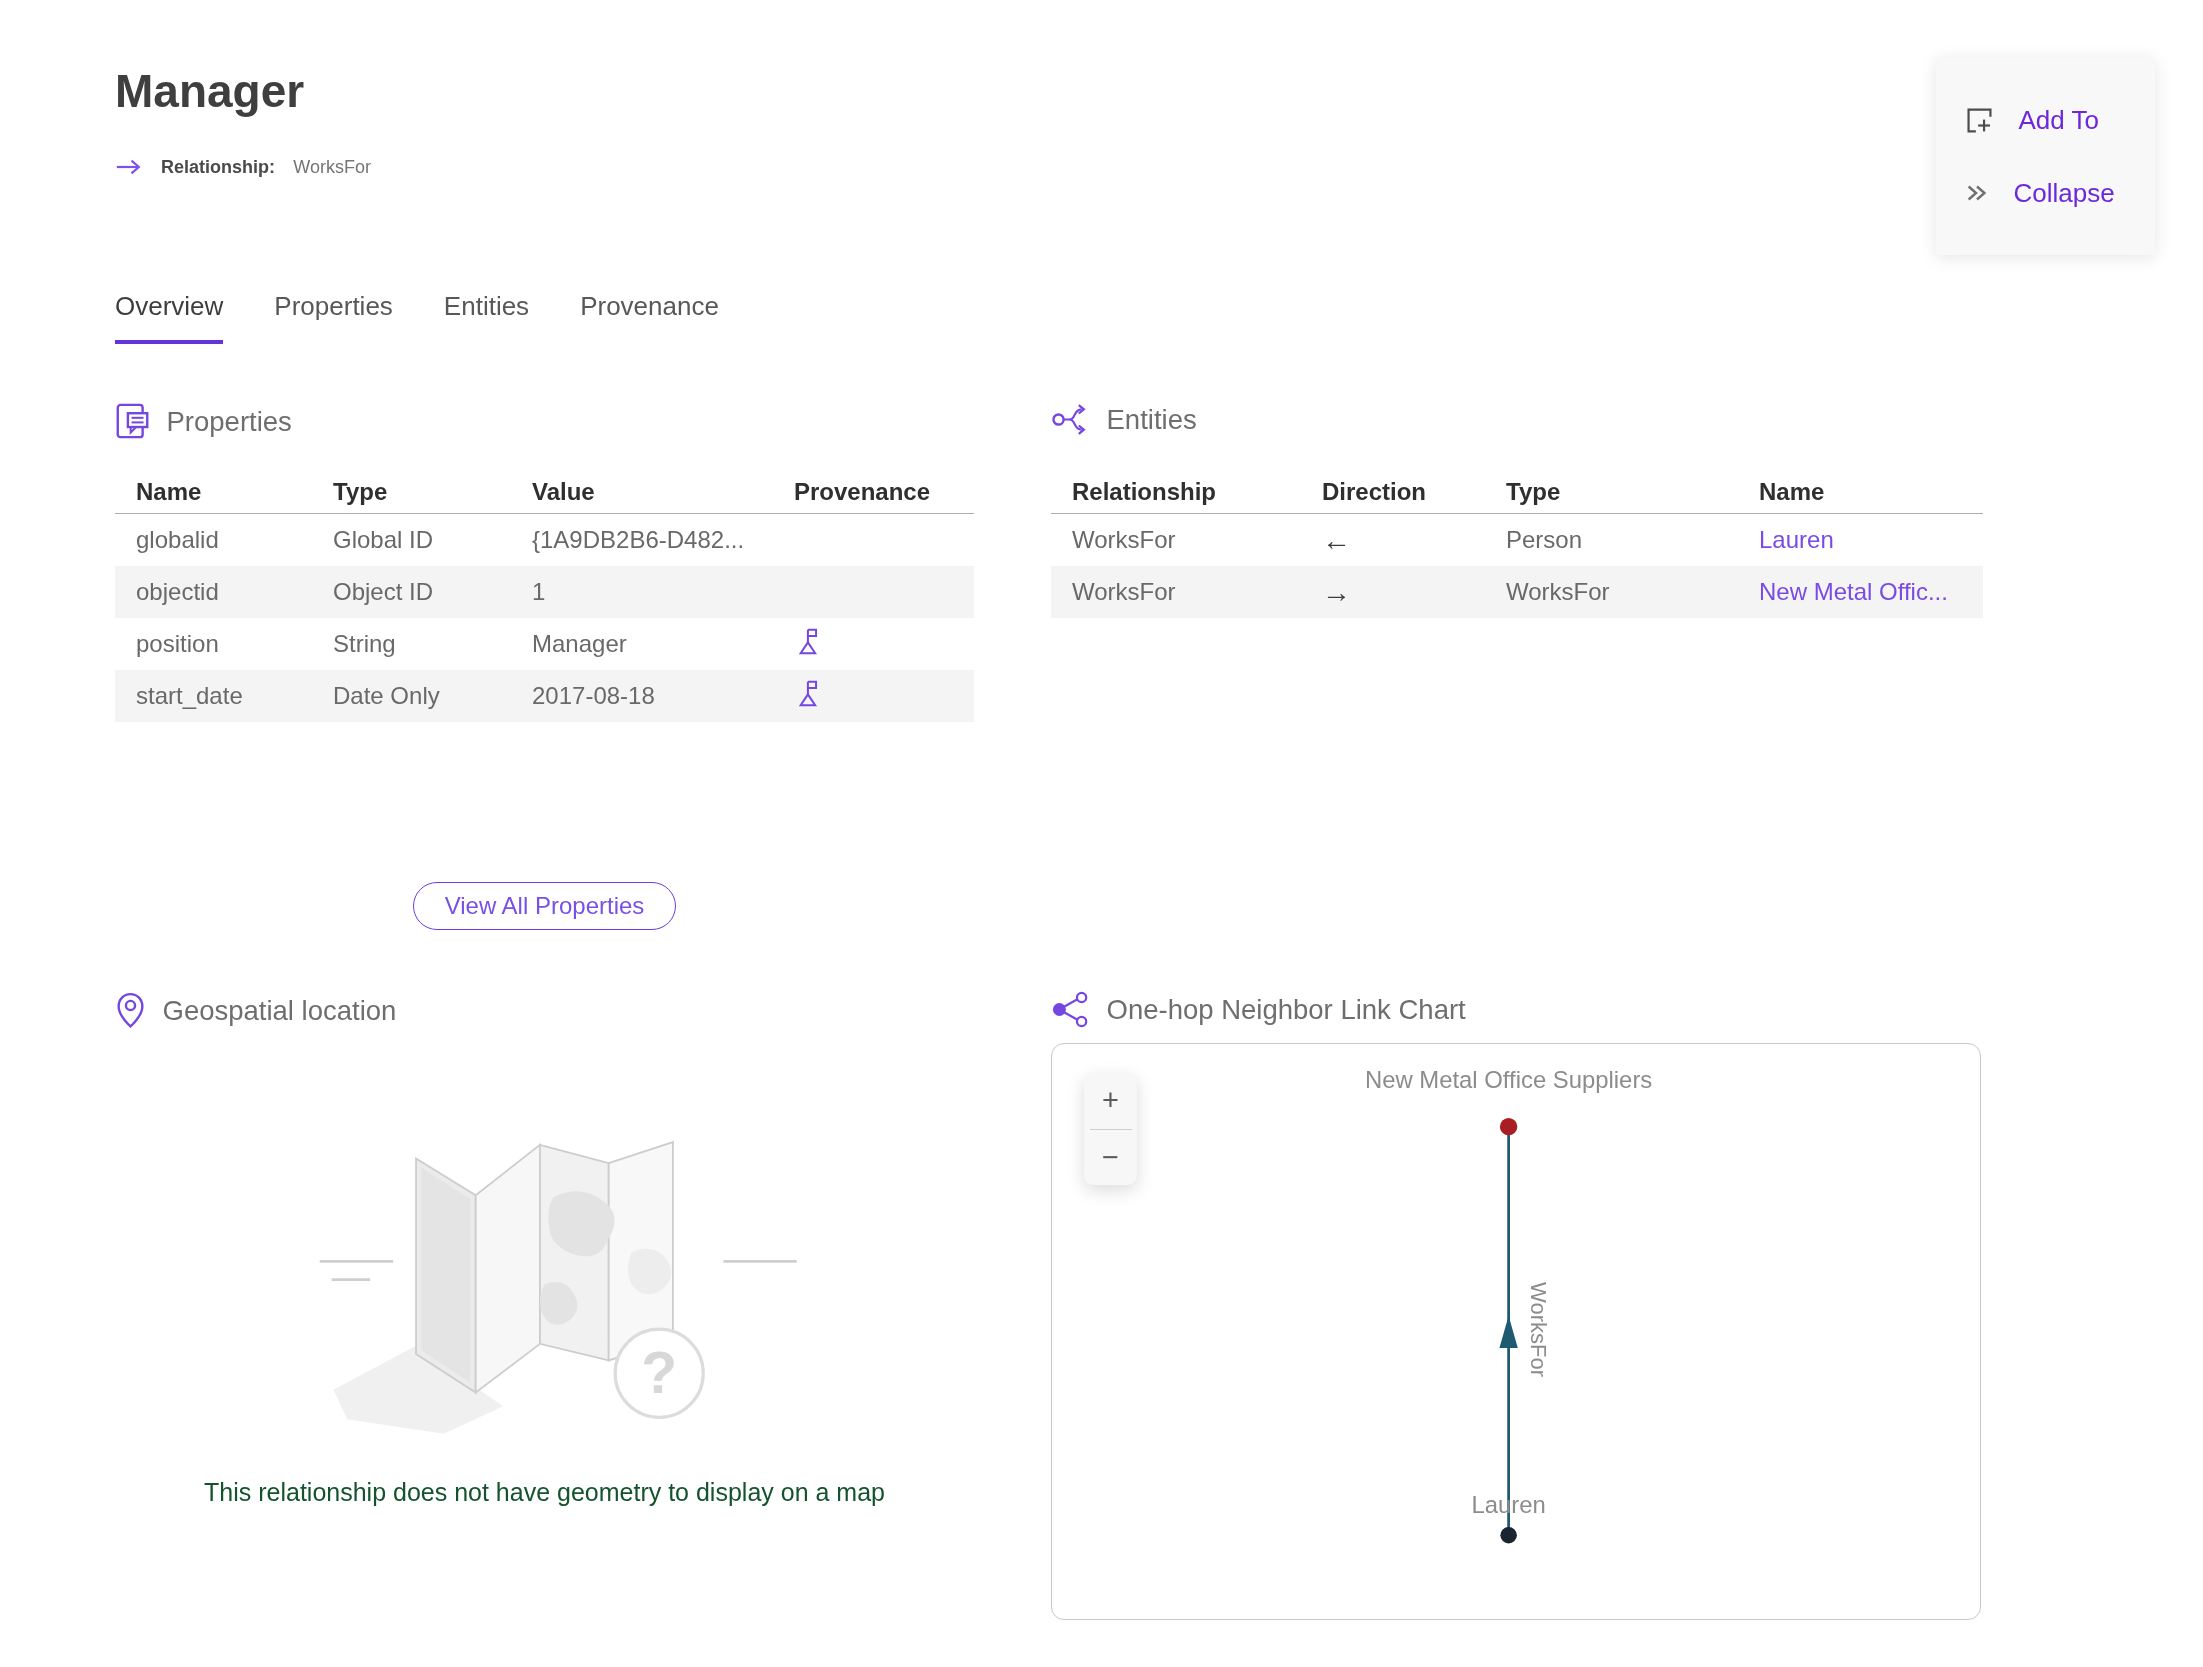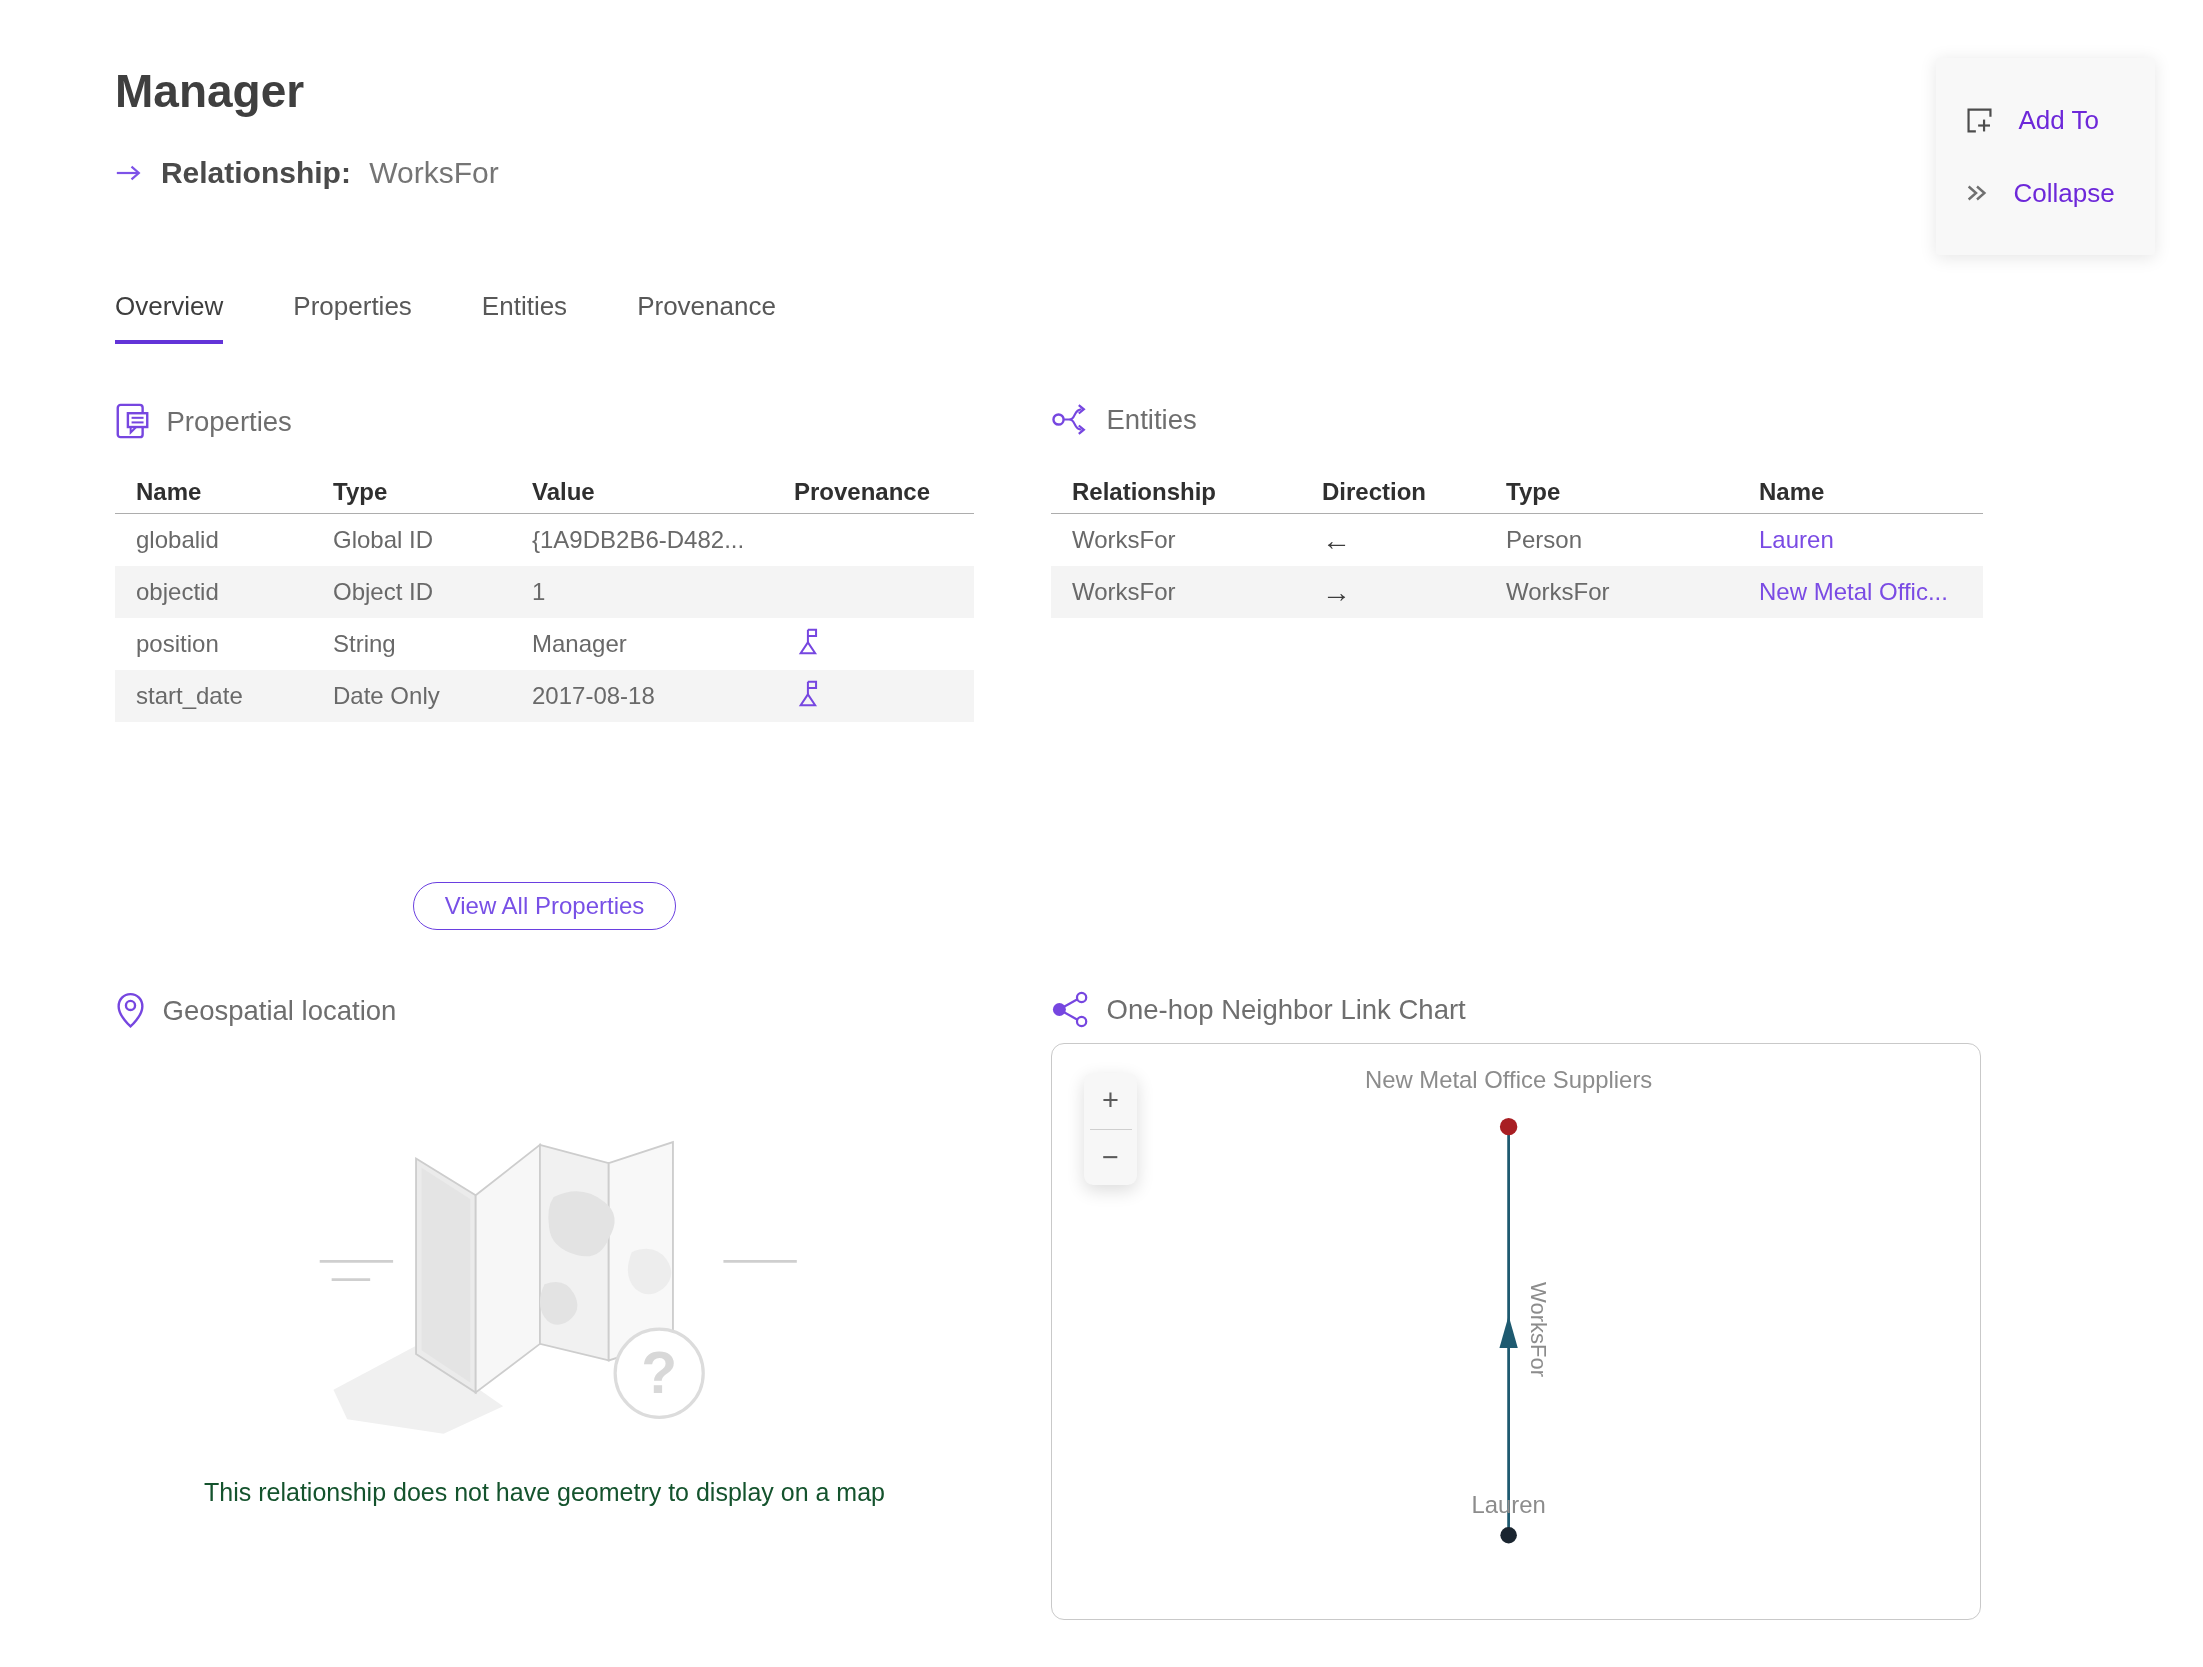--- a/index.html
+++ b/index.html
@@ -2,32 +2,32 @@
 <html style="font-size:14.7px"><head>
 <meta charset="utf-8">
 <style>
   html,body{margin:0;padding:0;background:#fff;}
   .page{
     position:relative;width:2204px;height:1668px;background:#fff;
     font-family:"Liberation Sans",sans-serif;overflow:hidden;margin-top:16px;
   }
   
   .title{position:absolute;left:115px;top:48px;font-size:46px;font-weight:700;color:#3f3f3f;}
-  .subtitle{position:absolute;left:115px;top:140px;display:flex;align-items:center;gap:18.4px;font-size:30px;}
+  .subtitle{position:absolute;left:115px;top:140px;display:flex;align-items:center;gap:18.4px;font-size:18px;}
   .subtitle .lbl{font-weight:700;color:#4a4a4a;}
   .subtitle .val{color:#757575;}
   
   .actions-card{
     position:absolute;left:1936px;top:42px;width:219px;height:197px;
     background:#f8f8f8;border-radius:3.7px;box-shadow:0 2.8px 16.5px rgba(0,0,0,.10);
     display:flex;flex-direction:column;justify-content:center;gap:31px;padding:9.2px 0;box-sizing:border-box;
   }
   .action-item{display:flex;align-items:center;gap:24px;padding:5.5px 27.5px;cursor:pointer;color:#6d28d9;font-size:26px;}
   
-  .tabs{position:absolute;left:115px;top:275px;display:flex;gap:70px;font-size:26px;color:#585858;}
+  .tabs{position:absolute;left:115px;top:275px;display:flex;gap:51px;font-size:26px;color:#585858;}
   .tab{padding-bottom:18.4px;border-bottom:4.6px solid transparent;cursor:pointer;}
   .tab.active{color:#3e3e3e;border-bottom-color:#6334d8;}
   
   .section-head{position:absolute;display:flex;align-items:center;gap:16.5px;font-size:27.5px;color:#6e6e6e;}
   
   .tbl{position:absolute;font-size:24px;}
   .trow{display:grid;align-items:center;height:52px;color:#696969;}
   .thead{height:42px;font-weight:700;color:#2f2f2f;border-bottom:1.8px solid #adadad;}
   .trow.alt{background:#f4f4f4;}
   .tcell{padding-left:21px;white-space:nowrap;overflow:hidden;}

